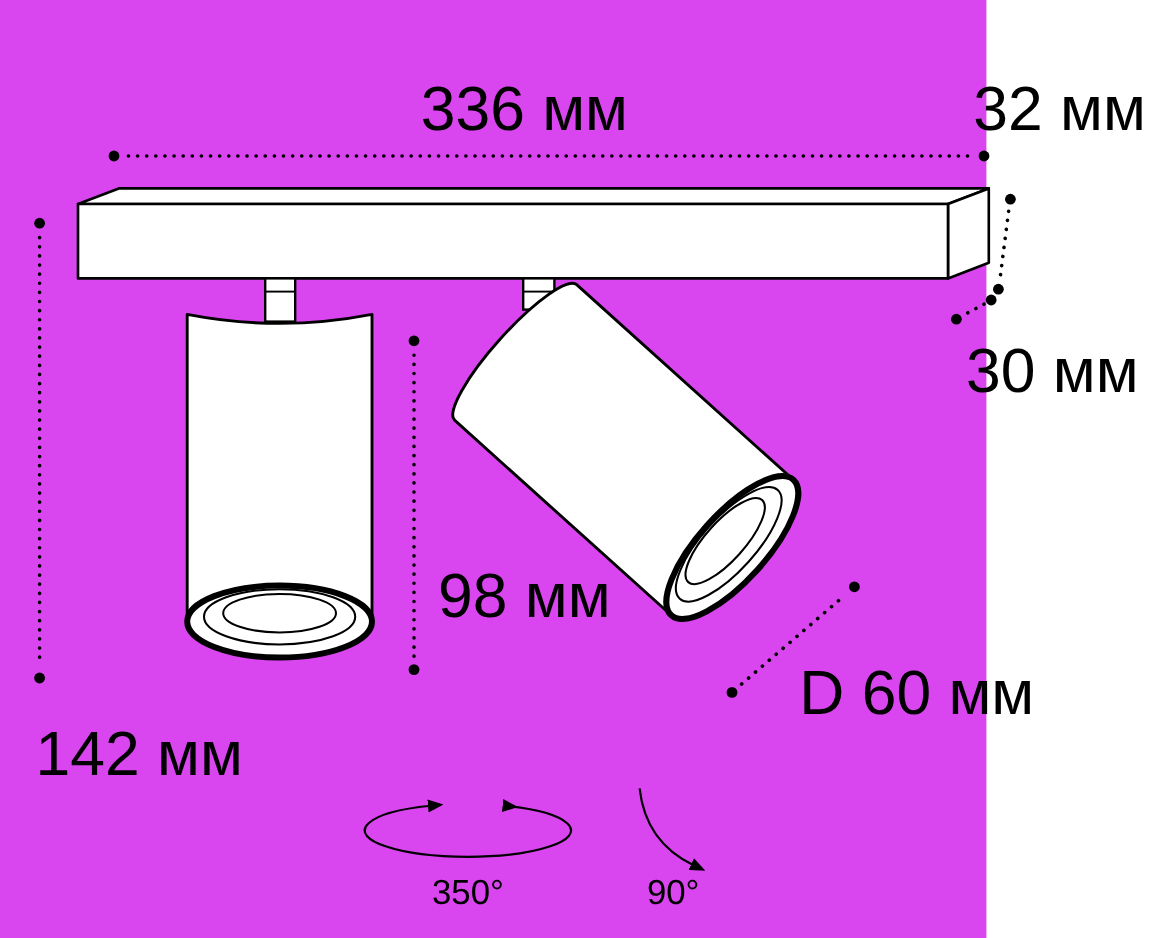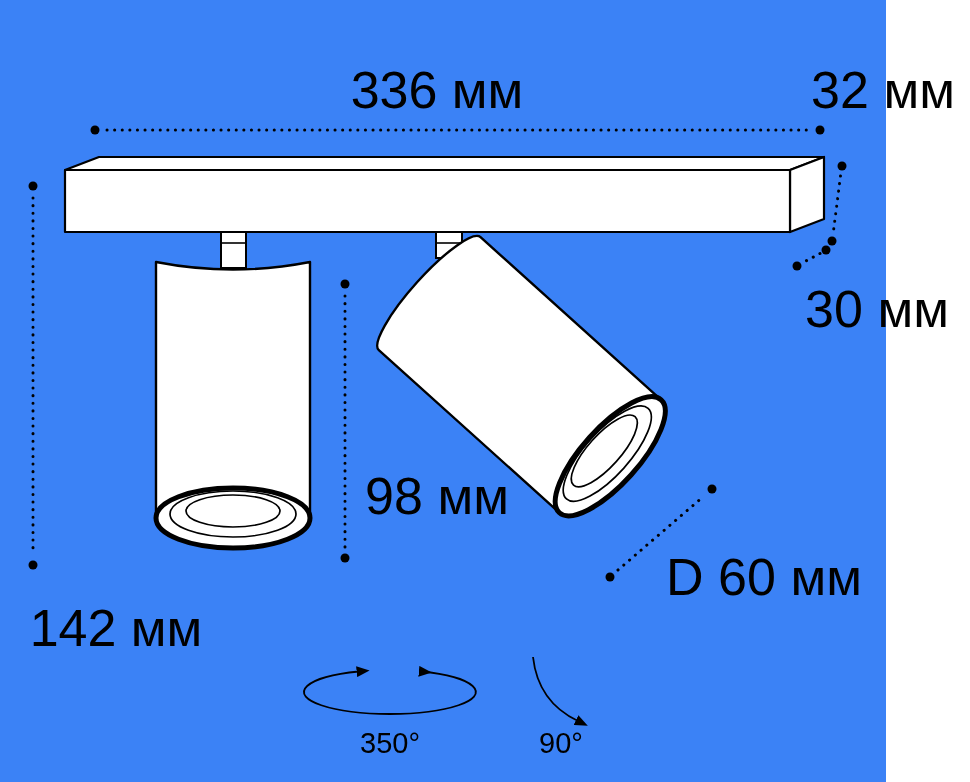--- a/index.html
+++ b/index.html
@@ -4,24 +4,24 @@
 <style>
   html, body {
     margin: 0;
     padding: 0;
     background: #ffffff;
     width: 970px;
     height: 782px;
     overflow: hidden;
   }
   .stage {
-    width: 886px;
+    width: 822px;
     height: 782px;
     position: relative;
-    background: #3b82f6;
+    background: #d946ef;
   }
   svg text {
     font-family: "Liberation Sans", "DejaVu Sans", sans-serif;
     fill: #000000;
   }
   .dim-label { font-size: 52px; }
   .angle-label { font-size: 29px; }
   .dot { fill: #000; stroke: none; }
   .dotted {
     stroke: #000;

